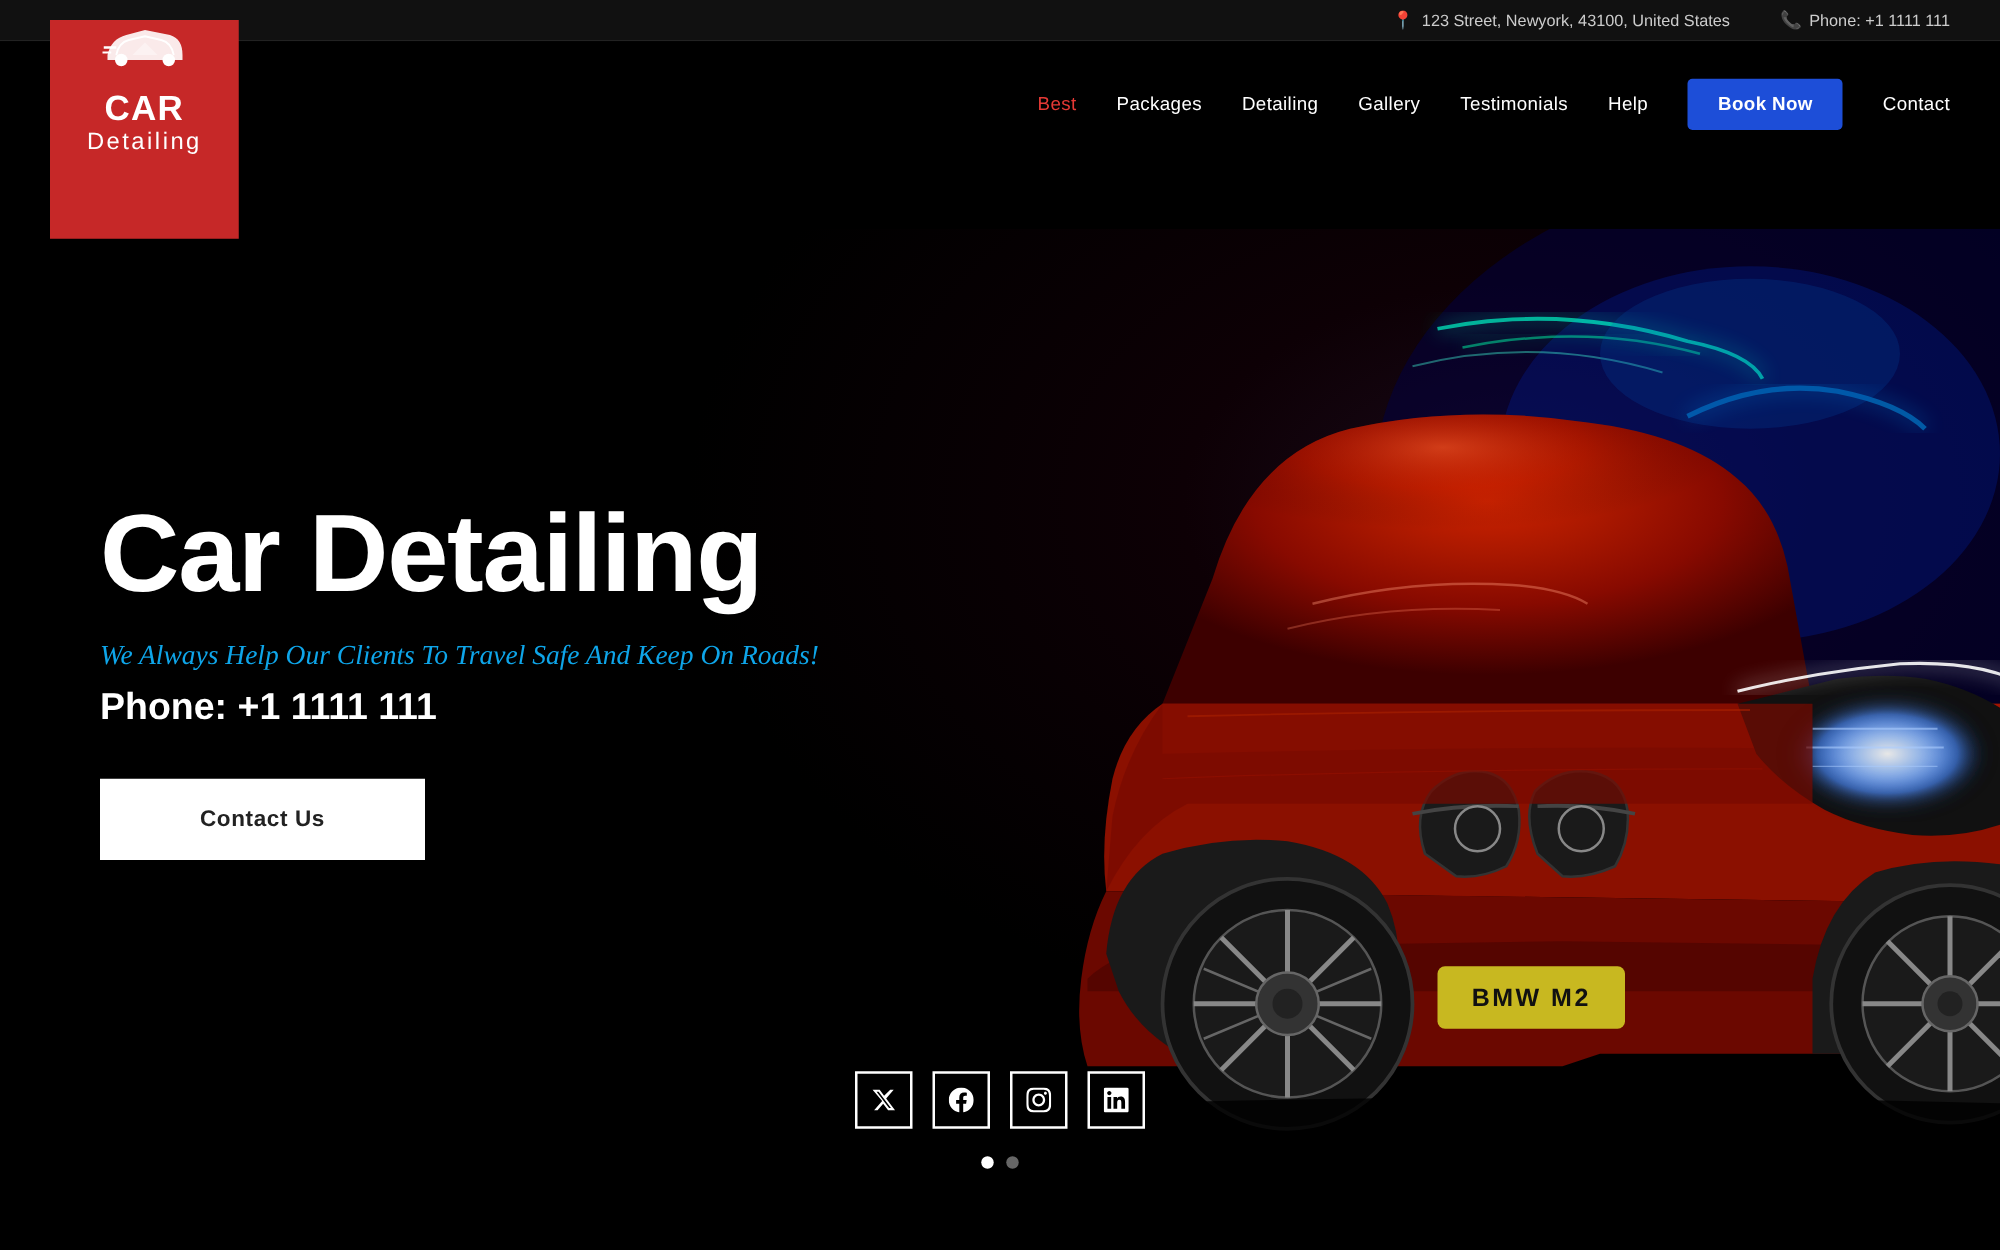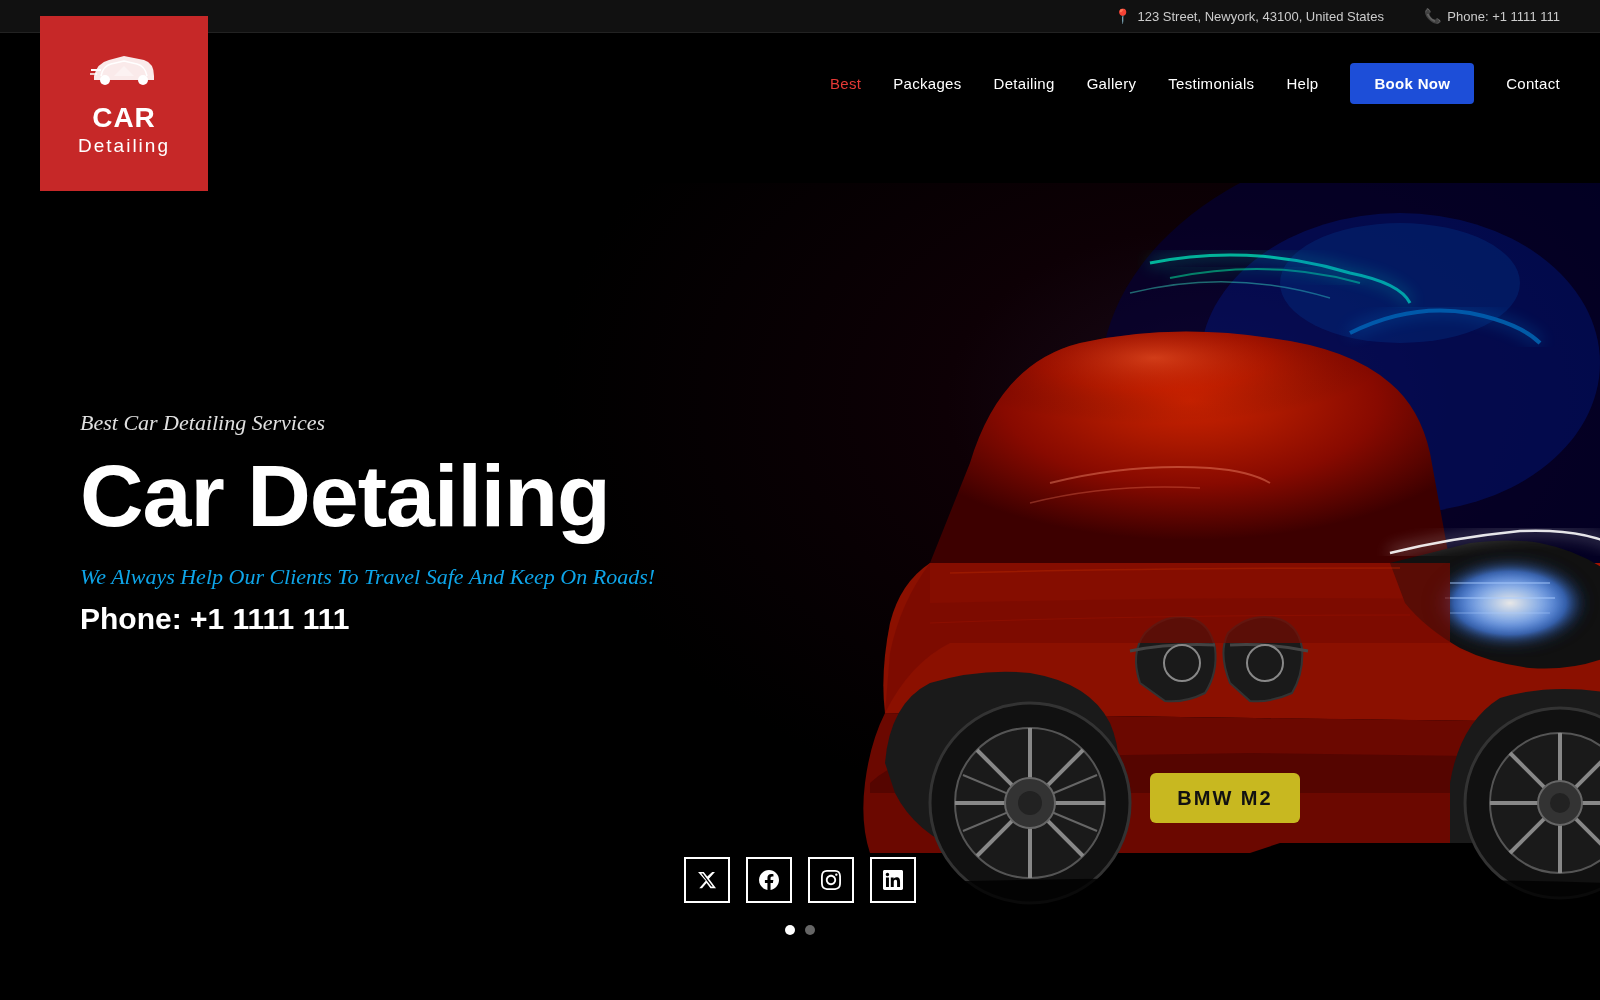--- a/index.html
+++ b/index.html
@@ -40,26 +40,25 @@
       background: #000;
       display: flex;
       align-items: center;
       justify-content: space-between;
       padding: 0 40px;
       height: 100px;
     }
 
     .logo-box {
       background: #c62828;
-      width: 168px;
+      width: 151px;
       height: 175px;
       display: flex;
       flex-direction: column;
       align-items: center;
-      justify-content: center;
       margin-top: 40px;
       position: relative;
       z-index: 10;
     }
 
     .logo-car-icon {
       font-size: 40px;
       color: #fff;
       margin-bottom: 4px;
     }
@@ -409,24 +408,24 @@
 
       <rect x="600" y="590" width="150" height="50" rx="6" fill="#c8b820"></rect>
       <text x="675" y="622" text-anchor="middle" font-family="Arial" font-weight="900" font-size="20" fill="#111" letter-spacing="2">BMW M2</text>
 
       <path d="M500 300 Q580 280 660 285 Q700 288 720 300" stroke="#ff9977" stroke-width="2" fill="none" opacity="0.4"></path>
       <path d="M480 320 Q560 300 650 305" stroke="#ff8866" stroke-width="1.5" fill="none" opacity="0.3"></path>
     </svg>
   </div>
 
   <div class="hero-content">
-    <p class="hero-subtitle">Best Car Detailing Services</p>
     <h1 class="hero-title">Car Detailing</h1>
     <p class="hero-tagline">We Always Help Our Clients To Travel Safe And Keep On Roads!</p>
     <p class="hero-phone">Phone: +1 1111 111</p>
+    <button class="contact-btn">Contact Us</button>
   </div>
 
   <div class="social-bar">
     <div class="social-icon">
       <svg width="20" height="20" viewBox="0 0 24 24" fill="white">
         <path d="M18.244 2.25h3.308l-7.227 8.26 8.502 11.24H16.17l-4.714-6.231-5.401 6.231H2.744l7.73-8.835L1.254 2.25H8.08l4.253 5.622zm-1.161 17.52h1.833L7.084 4.126H5.117z"></path>
       </svg>
     </div>
     <div class="social-icon">
       <svg width="20" height="20" viewBox="0 0 24 24" fill="white">

